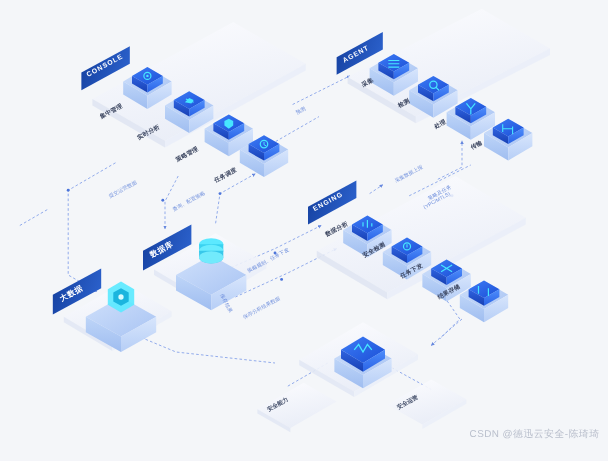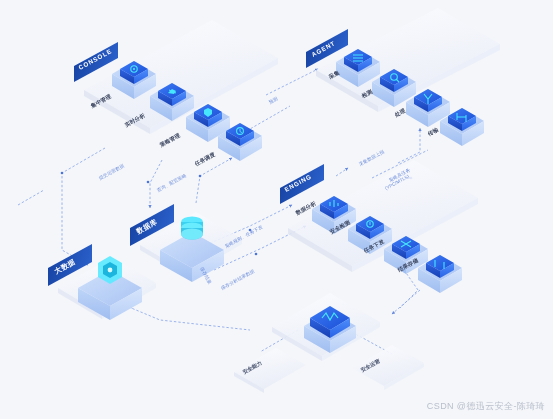--- a/index.html
+++ b/index.html
@@ -41,21 +41,21 @@
     font-weight: bold;
     letter-spacing: 0.2px;
   }
   .plate-label {
     font-size: 5.2px;
     fill: #45506b;
     font-weight: bold;
   }
   .watermark {
     position: absolute;
-    right: 8px; bottom: 6px;
+    right: 8px; bottom: 18px;
     font-size: 9px;
     color: #b9bfcc;
     letter-spacing: 0.4px;
     z-index: 9;
     white-space: nowrap;
     margin-top: 16px;
   }
 </style>
 </head>
 <body>

